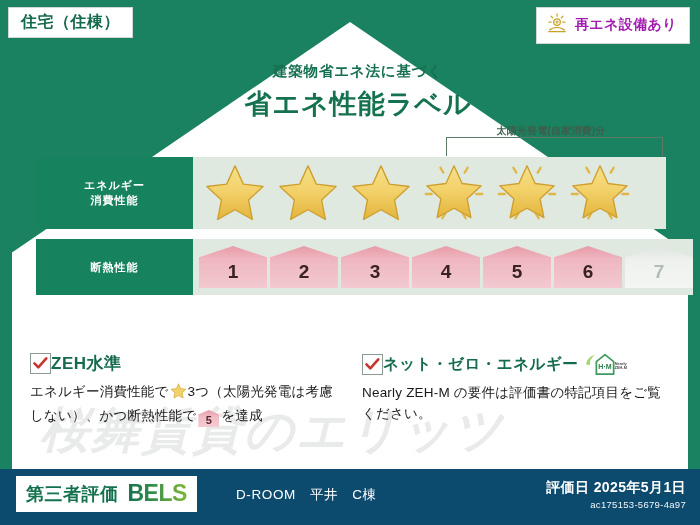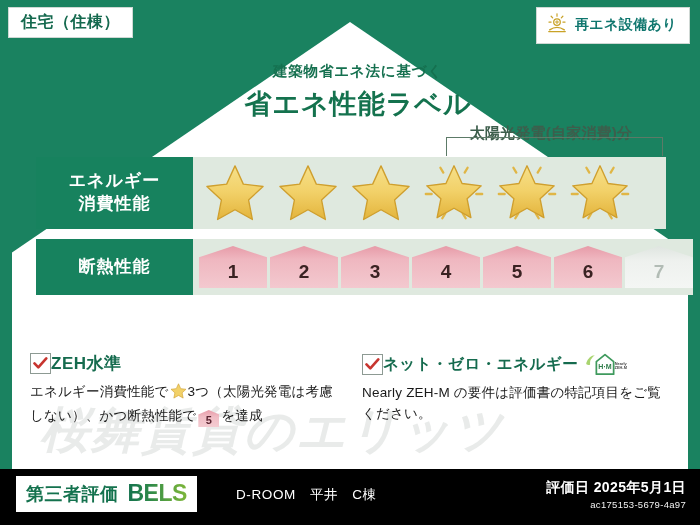--- a/index.html
+++ b/index.html
@@ -29,50 +29,50 @@
     z-index:6;
   }
   
   .renew-badge{
     position:absolute;right:10px;top:7px;
     background:#ffffff;border:1px solid #cfd8d4;
     display:flex;align-items:center;gap:7px;
     padding:4px 12px 5px 9px;
     z-index:6;
   }
-  .renew-badge .rtext{font-size:14px;font-weight:bold;color:#0f766e;letter-spacing:.4px;}
+  .renew-badge .rtext{font-size:14px;font-weight:bold;color:#a21caf;letter-spacing:.4px;}
   
   .title-wrap{position:absolute;left:8px;top:62px;width:700px;text-align:center;z-index:5;}
   .subtitle{font-size:14.5px;font-weight:bold;color:#15704f;letter-spacing:.8px;}
   .maintitle{font-size:27px;font-weight:bold;color:#14724e;letter-spacing:1px;margin-top:5px;}
   
   .rows{position:absolute;left:36px;top:157px;width:630px;z-index:5;}
   .perf-row{display:flex;align-items:stretch;margin-bottom:10px;}
   .perf-label{
     width:157px;min-height:72px;background:#17825e;
-    color:#ffffff;font-weight:bold;font-size:17px;
+    color:#ffffff;font-weight:bold;font-size:11px;
     display:flex;flex-direction:column;align-items:center;justify-content:center;
     line-height:1.35;letter-spacing:1px;flex:none;
   }
   .perf-label .l2{display:block;}
   .perf-value{
     flex:1;background:#dfe9df;position:relative;
     display:flex;align-items:center;
   }
   
   .star-row{display:flex;align-items:center;padding-left:6px;gap:1px;}
   .star-cell{position:relative;width:72px;height:72px;display:flex;align-items:center;justify-content:center;}
   .solar-bracket{
     position:absolute;right:3px;top:-20px;width:217px;height:19px;
     border:1.6px solid #5c7a67;border-bottom:none;
     box-sizing:border-box;
   }
   .solar-cap{
     position:absolute;right:10px;top:-33px;width:210px;text-align:center;
-    font-size:15px;font-weight:bold;color:#3d5e4c;letter-spacing:.2px;
+    font-size:10px;font-weight:bold;color:#3d5e4c;letter-spacing:.2px;
     background:transparent;
   }
   
   .ins-label{min-height:56px;text-align:right;}
   .ins-row{display:flex;align-items:center;padding-left:6px;gap:3px;}
   .house-badge{
     position:relative;width:68px;height:42px;
     display:flex;align-items:flex-end;justify-content:center;
     font-size:19px;font-weight:bold;color:#3a2222;
     padding-bottom:5px;box-sizing:border-box;
@@ -118,21 +118,21 @@
   
   .watermark{
     position:absolute;left:40px;top:398px;width:620px;
     font-size:49px;font-weight:bold;color:rgba(120,130,125,.16);
     letter-spacing:2px;white-space:nowrap;z-index:4;pointer-events:none;
     font-style:italic;
   }
   
   .bottom-bar{
     position:absolute;left:0;bottom:0;width:700px;height:56px;
-    background:#000000;z-index:7;
+    background:#0c4a6e;z-index:7;
   }
   .bels-plate{
     position:absolute;left:16px;top:7px;background:#ffffff;
     padding:4px 10px 5px 10px;display:flex;align-items:center;gap:9px;
   }
   .bels-ja{font-size:18px;font-weight:bold;color:#14724e;letter-spacing:.5px;}
   .bels-en{
     font-size:23px;font-weight:bold;letter-spacing:-.5px;
     background:linear-gradient(90deg,#14724e 0%,#2f8a4a 38%,#5aa33f 68%,#7db63a 100%);
     -webkit-background-clip:text;background-clip:text;color:transparent;

